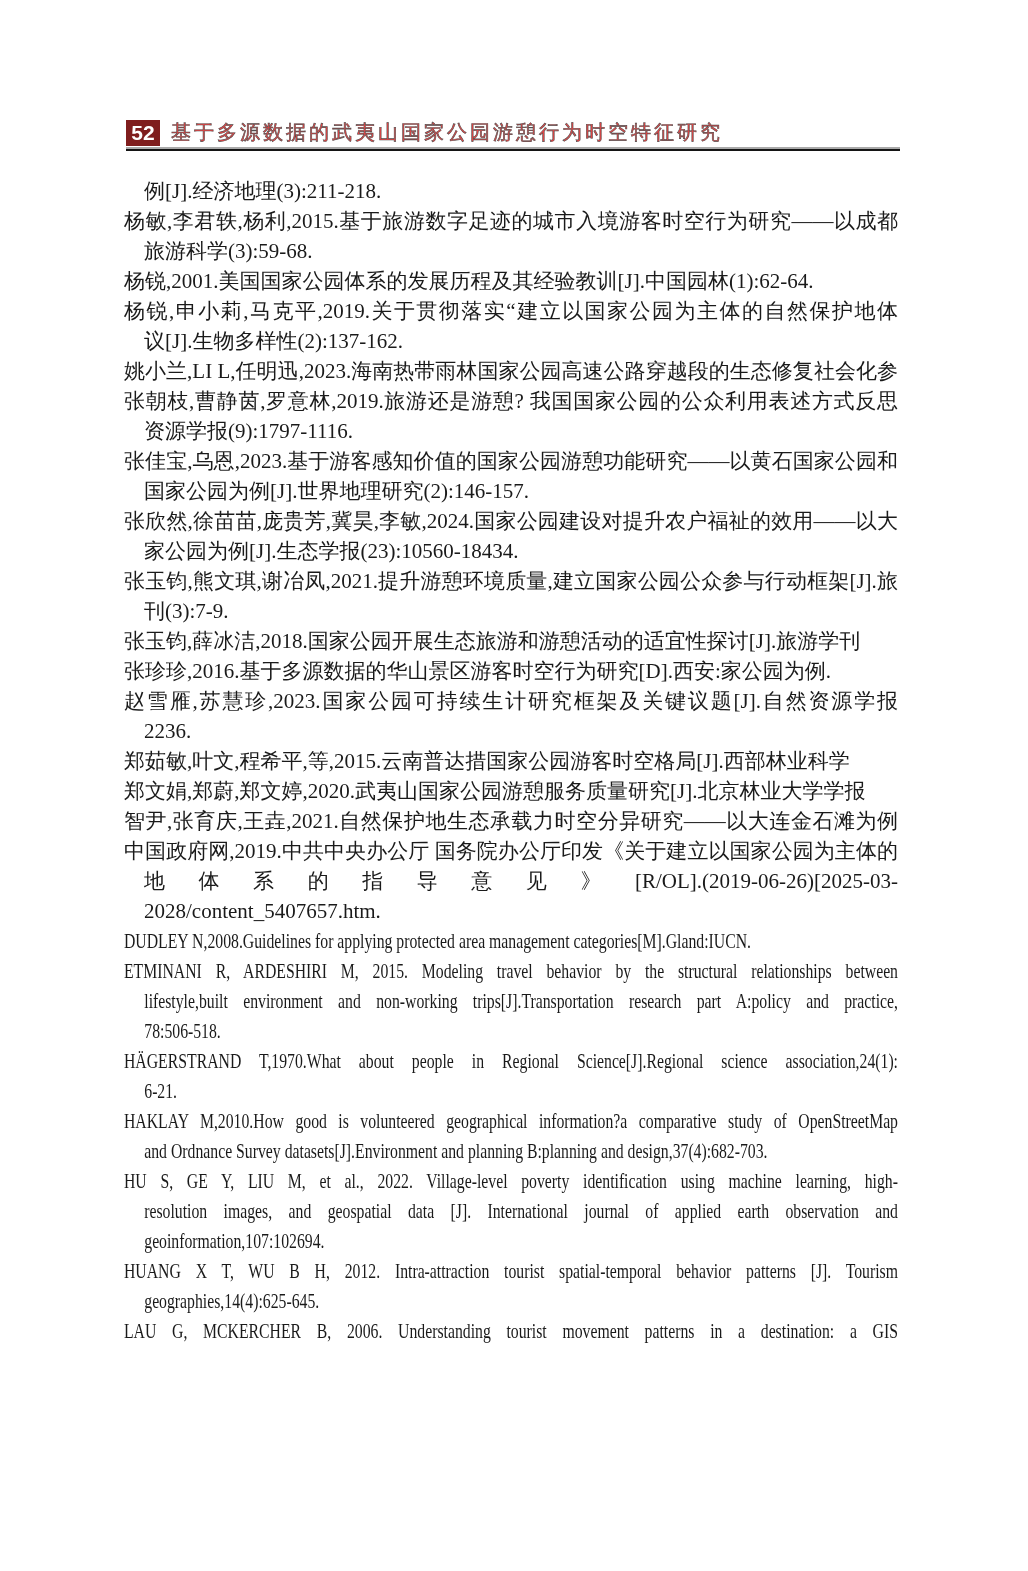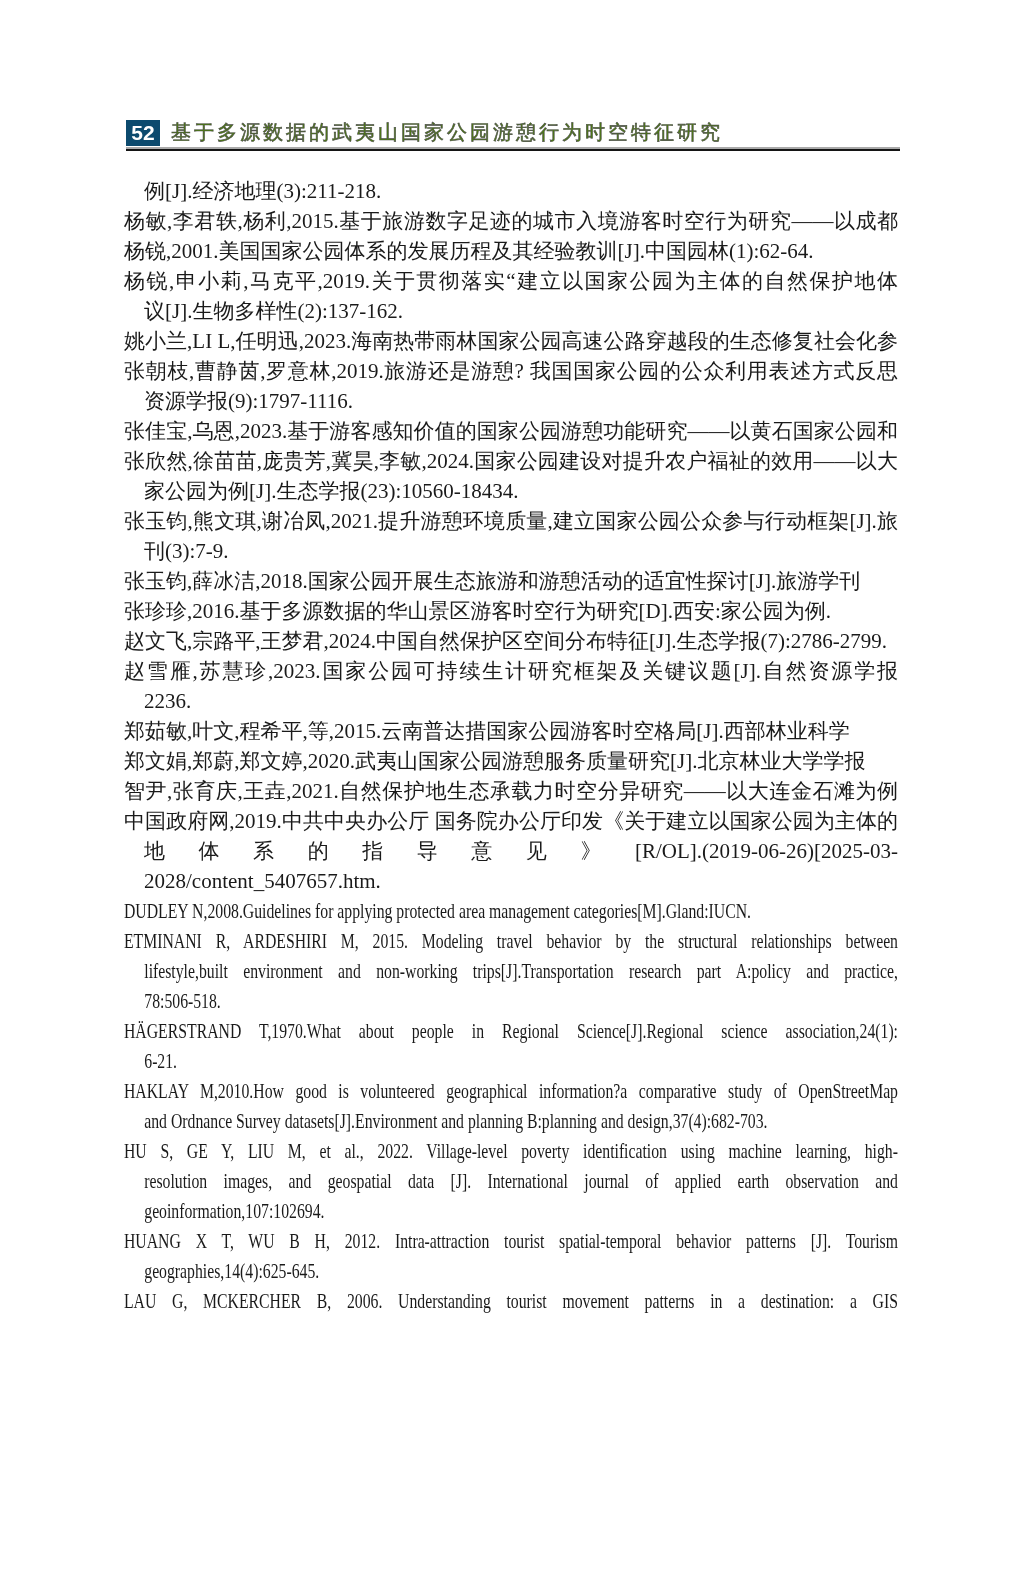--- a/index.html
+++ b/index.html
@@ -8,31 +8,31 @@
     width:1028px; height:1571px; position:relative;
     font-family:"Liberation Serif","DejaVu Serif",serif;
     color:#1a1a1a;
   }
   .page { position:absolute; inset:0; background:#fff; }
 
   
   .page-header { position:absolute; left:126px; top:119px; width:774px; }
   .header-row { display:flex; align-items:center; height:27px; }
   .page-num {
-    background:#0c4a6e; color:#ffffff;
+    background:#7f1d1d; color:#ffffff;
     font-family:"Liberation Sans","DejaVu Sans",sans-serif;
     font-weight:bold; font-size:21px; line-height:1;
     width:34px; height:26px;
     display:flex; align-items:center; justify-content:center;
     flex:0 0 auto;
   }
   .page-title {
     margin-left:11px;
     font-size:20px; letter-spacing:3px;
-    color:#4d7c0f;
+    color:#ef4444;
     -webkit-text-stroke:0.6px #4f4f4f;
     white-space:nowrap; overflow:hidden;
   }
   .header-rule {
     margin-top:3px; height:2px; background:#141414;
     box-shadow:0 -2px 0 #aaaaaa;
   }
 
   
   .ref-list {
@@ -58,34 +58,35 @@
     <div class="header-row">
       <div class="page-num">52</div>
       <div class="page-title">基于多源数据的武夷山国家公园游憩行为时空特征研究</div>
     </div>
     <div class="header-rule"></div>
   </div>
 
   <div class="ref-list">
       <div class="ref-line indent">例[J].经济地理(3):211-218.</div>
       <div class="ref-line justify">杨敏,李君轶,杨利,2015.基于旅游数字足迹的城市入境游客时空行为研究——以成都市为例[J].</div>
+      <div class="ref-line indent">旅游科学(3):59-68.</div>
       <div class="ref-line">杨锐,2001.美国国家公园体系的发展历程及其经验教训[J].中国园林(1):62-64.</div>
       <div class="ref-line justify">杨锐,申小莉,马克平,2019.关于贯彻落实“建立以国家公园为主体的自然保护地体系”的六项建</div>
       <div class="ref-line indent">议[J].生物多样性(2):137-162.</div>
       <div class="ref-line justify">姚小兰,LI L,任明迅,2023.海南热带雨林国家公园高速公路穿越段的生态修复社会化参与方式[J].</div>
       <div class="ref-line justify">张朝枝,曹静茵,罗意林,2019.旅游还是游憩? 我国国家公园的公众利用表述方式反思[J].自然</div>
       <div class="ref-line indent">资源学报(9):1797-1116.</div>
       <div class="ref-line justify">张佳宝,乌恩,2023.基于游客感知价值的国家公园游憩功能研究——以黄石国家公园和武夷山</div>
+      <div class="ref-line indent">国家公园为例[J].世界地理研究(2):146-157.</div>
       <div class="ref-line justify">张欣然,徐苗苗,庞贵芳,冀昊,李敏,2024.国家公园建设对提升农户福祉的效用——以大熊猫国</div>
       <div class="ref-line indent">家公园为例[J].生态学报(23):10560-18434.</div>
       <div class="ref-line justify">张玉钧,熊文琪,谢冶凤,2021.提升游憩环境质量,建立国家公园公众参与行动框架[J].旅游学</div>
       <div class="ref-line indent">刊(3):7-9.</div>
       <div class="ref-line">张玉钧,薛冰洁,2018.国家公园开展生态旅游和游憩活动的适宜性探讨[J].旅游学刊(8):14-16.</div>
       <div class="ref-line">张珍珍,2016.基于多源数据的华山景区游客时空行为研究[D].西安:家公园为例.</div>
-      <div class="ref-line">赵文飞,宗路平,王梦君,2024.中国自然保护区空间分布特征[J].生态学报(7):2786-2799.</div>
       <div class="ref-line justify">赵雪雁,苏慧珍,2023.国家公园可持续生计研究框架及关键议题[J].自然资源学报(9):2217-</div>
       <div class="ref-line indent">2236.</div>
       <div class="ref-line">郑茹敏,叶文,程希平,等,2015.云南普达措国家公园游客时空格局[J].西部林业科学(2):165- 169.</div>
       <div class="ref-line">郑文娟,郑蔚,郑文婷,2020.武夷山国家公园游憩服务质量研究[J].北京林业大学学报(2):40-46.</div>
       <div class="ref-line justify">智尹,张育庆,王垚,2021.自然保护地生态承载力时空分异研究——以大连金石滩为例[J].生态</div>
       <div class="ref-line justify">中国政府网,2019.中共中央办公厅 国务院办公厅印发《关于建立以国家公园为主体的自然保护</div>
       <div class="ref-line indent justify">地体系的指导意见》[R/OL].(2019-06-26)[2025-03-01].https://www.gov.cn/gongbao/content/</div>
       <div class="ref-line indent">2028/content_5407657.htm.</div>
       <div class="ref-line latin">DUDLEY N,2008.Guidelines for applying protected area management categories[M].Gland:IUCN.</div>
       <div class="ref-line justify latin">ETMINANI R, ARDESHIRI M, 2015. Modeling travel behavior by the structural relationships between</div>

